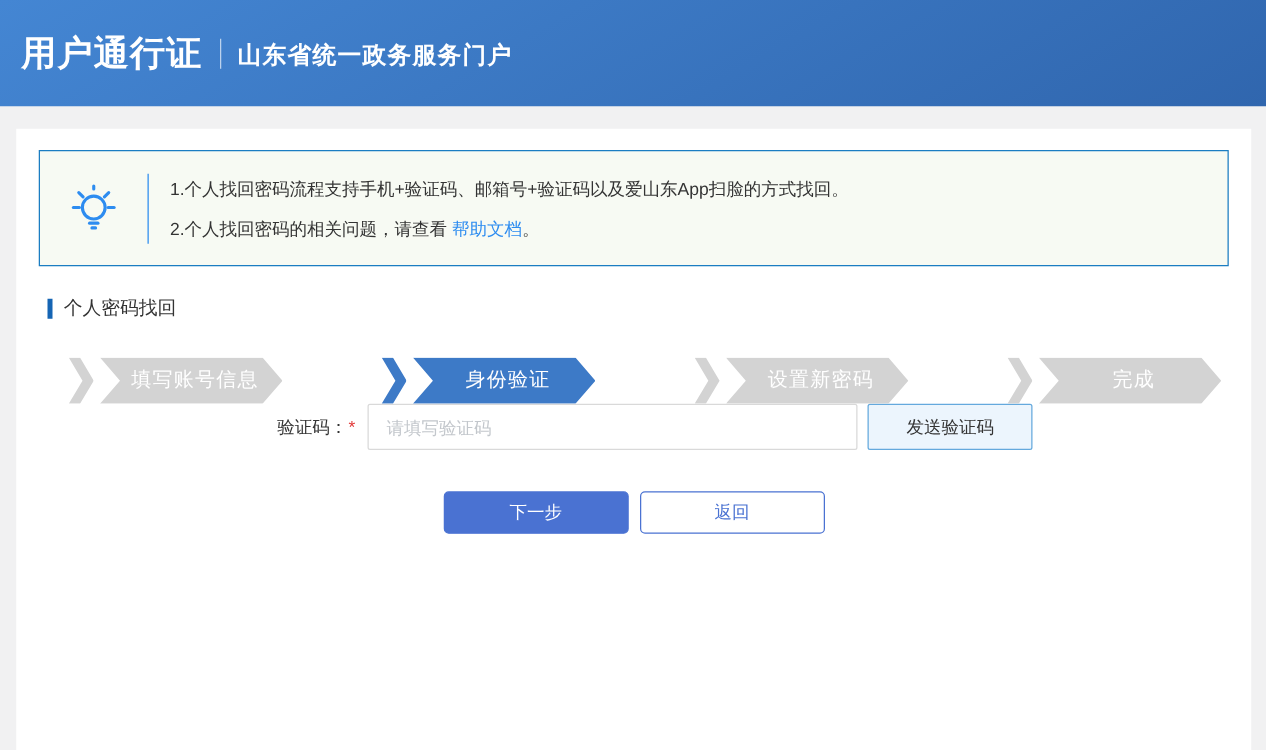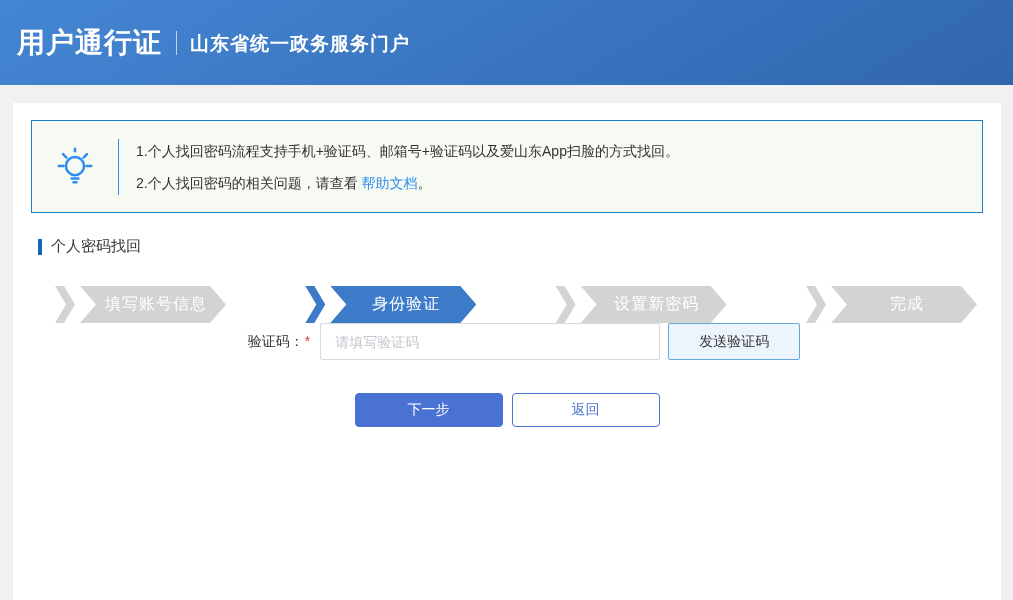--- a/index.html
+++ b/index.html
@@ -141,21 +141,21 @@
     padding-left:34px;
   }
   .form-row .field-label{
     font-size:14px;
     color:#333;
     margin-right:10px;
     white-space:nowrap;
   }
   .form-row .required{color:#e23b3b;margin-left:1px;}
   .captcha-input{
-    width:340px;height:37px;
+    width:392px;height:37px;
     border:1px solid #d9d9d9;
     border-radius:2px;
     font-size:14px;
     padding:0 14px;
     color:#333;
     outline:none;
     background:#fff;
     font-family:"Liberation Sans","DejaVu Sans",sans-serif;
   }
   .captcha-input::placeholder{color:#c3c7cc;}

